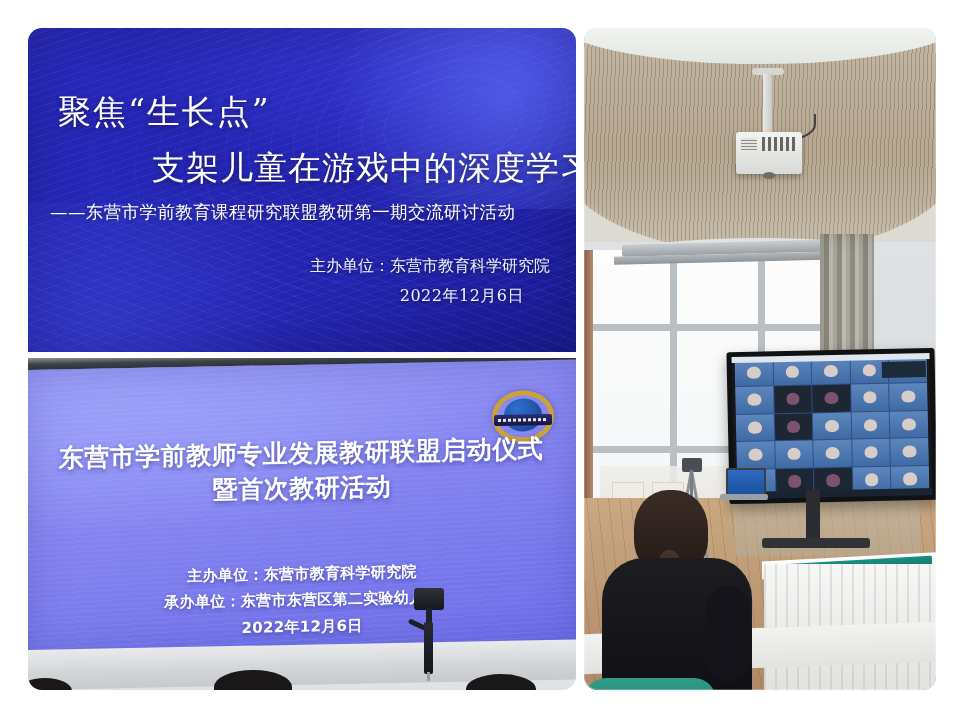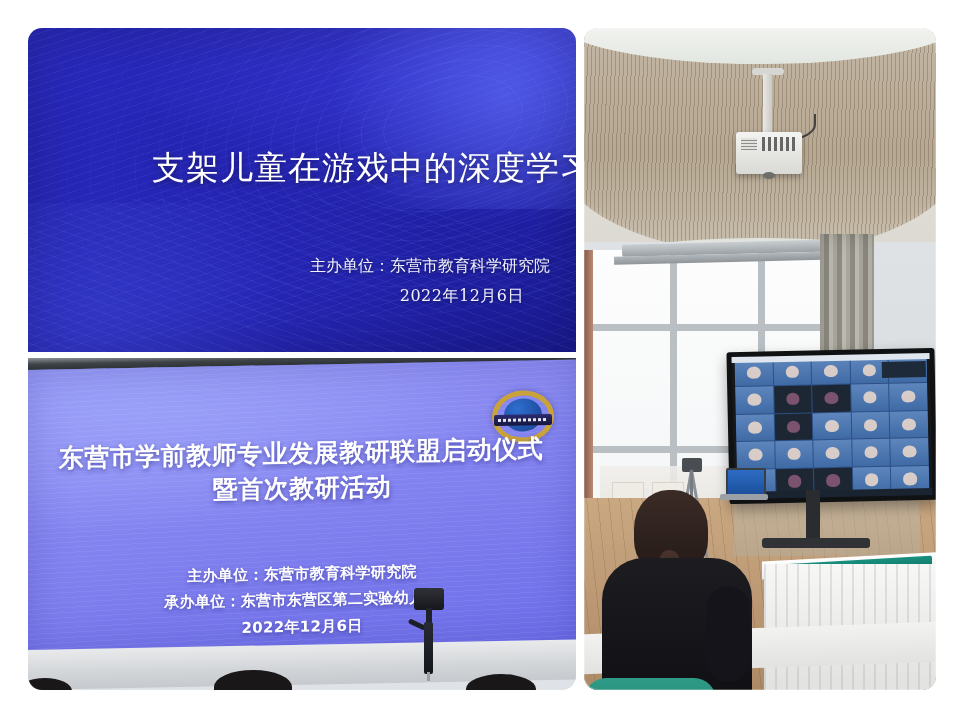--- a/index.html
+++ b/index.html
@@ -284,21 +284,23 @@
         <i style="width: 738px; height: 457.56px; margin-left: -219px; margin-top: -298.78px; transform: rotate(-14deg); opacity: 0.33;"></i>
         <i style="width: 784px; height: 486.08px; margin-left: -242px; margin-top: -313.04px; transform: rotate(-14deg); opacity: 0.29;"></i>
         <i style="width: 830px; height: 514.6px; margin-left: -265px; margin-top: -327.3px; transform: rotate(-14deg); opacity: 0.25;"></i>
       </div>
     <div class="bandsA"></div>
     <div class="glowTR"></div>
     <div class="glowBL"></div>
     <div class="bandsB"></div>
 
     <div class="banner-inner">
+      <div class="bnr-t1">聚焦“生长点”</div>
       <div class="bnr-t2">支架儿童在游戏中的深度学习</div>
+      <div class="bnr-sub">——东营市学前教育课程研究联盟教研第一期交流研讨活动</div>
       <div class="bnr-meta">
         <div>主办单位：东营市教育科学研究院</div>
         <div class="d">2022年12月6日</div>
       </div>
     </div>
   </div>
 
   <div class="panel" id="panel-ceremony">
     <div class="cer-bezel-top"></div>
     <div class="cer-screen"></div>

